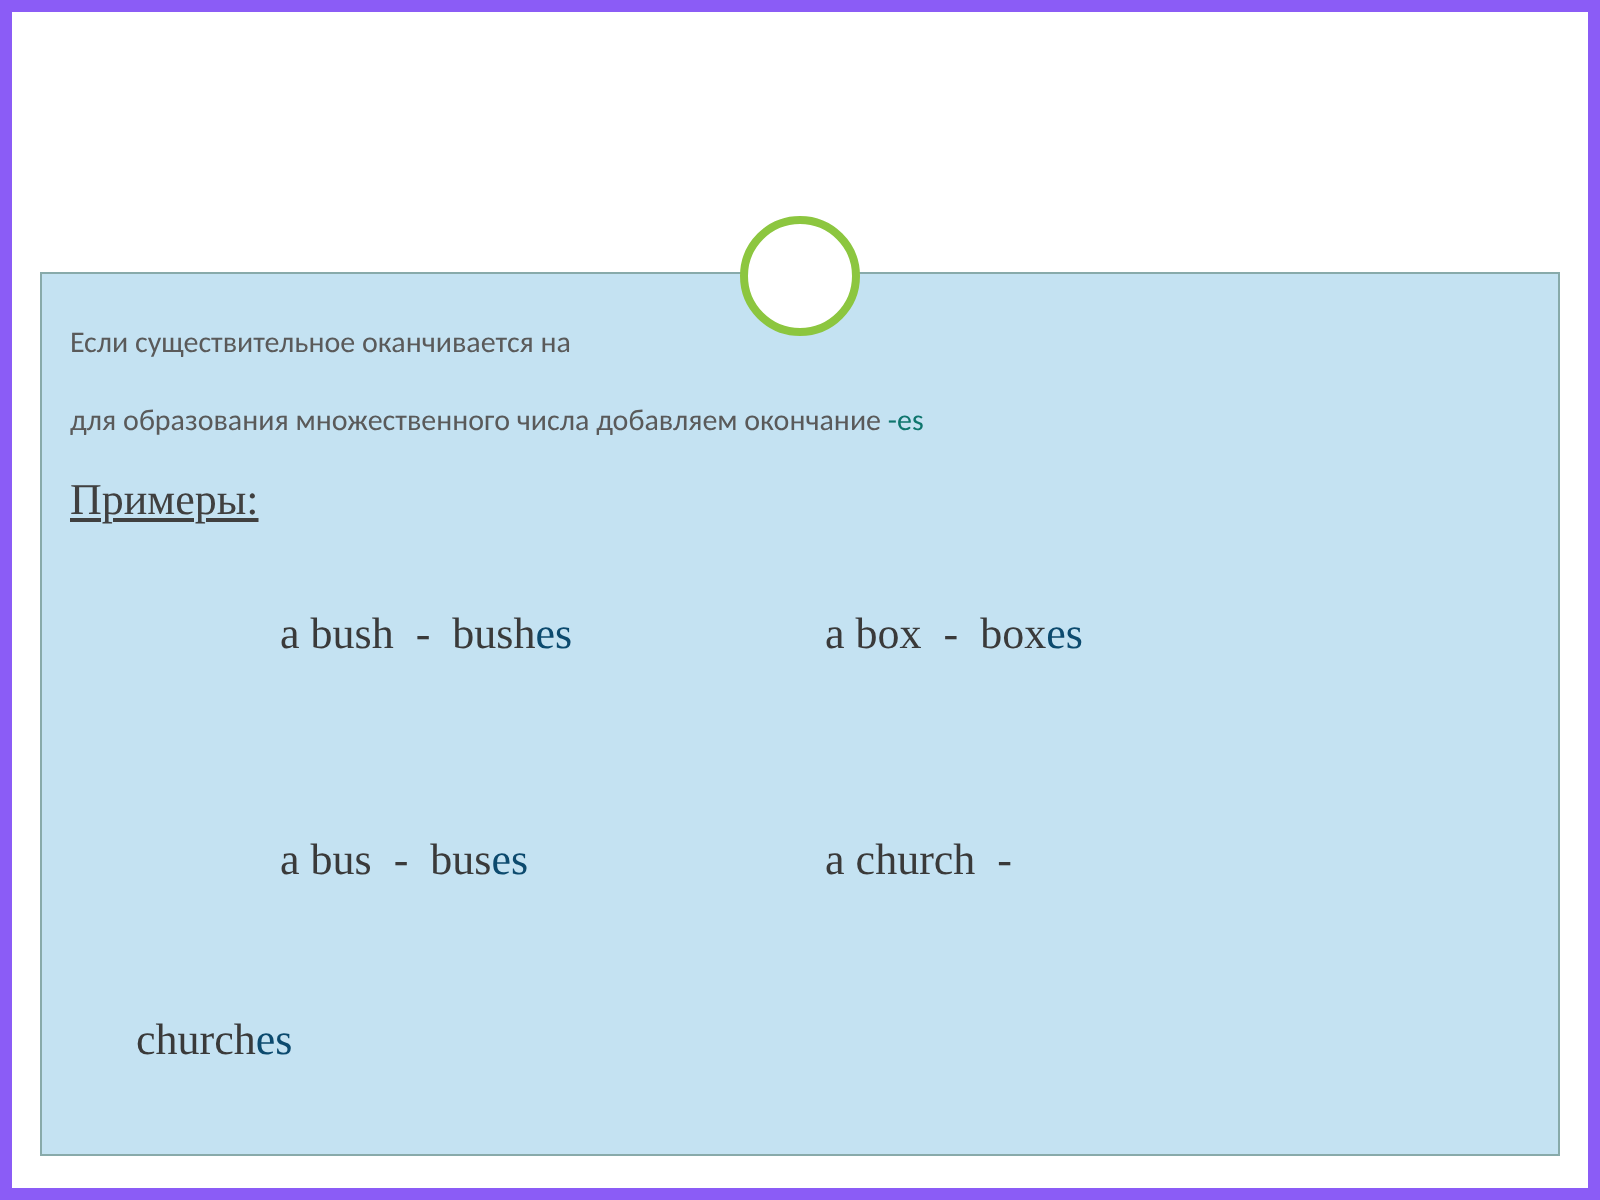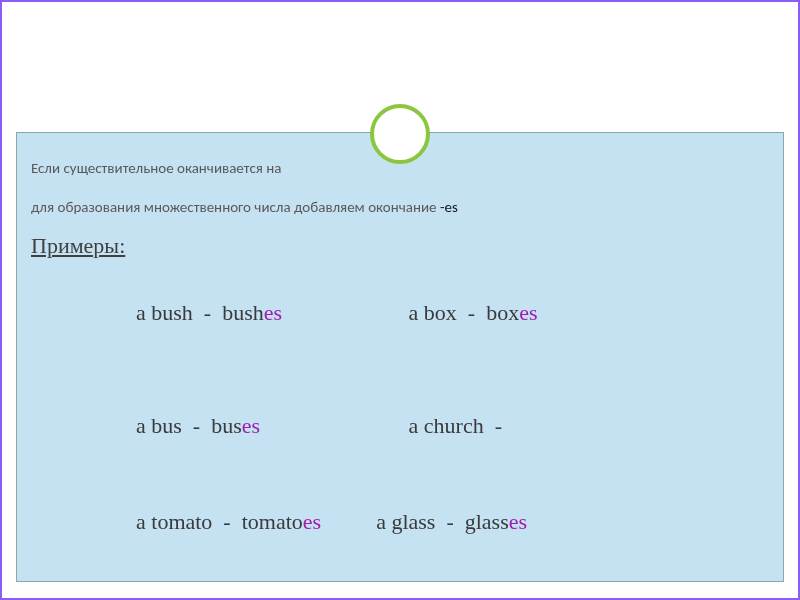--- a/index.html
+++ b/index.html
@@ -8,21 +8,21 @@
     width: 800px;
     height: 600px;
     font-family: Calibri, Arial, sans-serif;
     background: #fff;
     overflow: hidden;
   }
   .slide {
     box-sizing: border-box;
     width: 800px;
     height: 600px;
-    border: 2px solid #8b5cf6;
+    border: 6px solid #8b5cf6;
     padding: 13px 12px;
     position: relative;
   }
   .body-box {
     box-sizing: border-box;
     position: absolute;
     left: 14px;
     right: 14px;
     top: 130px;
     bottom: 16px;
@@ -42,36 +42,36 @@
     top: 102px;
     transform: translateX(-50%);
     z-index: 2;
   }
   .rule {
     font-size: 15px;
     color: #5a5a5a;
     margin-top: 18px;
   }
   .rule .endings { color: #c0504d; }
-  .rule .suffix { color: #0f172a; }
+  .rule .suffix { color: #0f766e; }
   .section-h {
     font-family: Georgia, 'Times New Roman', serif;
     font-size: 22px;
     color: #404040;
     text-decoration: underline;
     margin-top: 14px;
   }
   .ex-line {
     font-family: Georgia, 'Times New Roman', serif;
     font-size: 22px;
     color: #3a3a3a;
     margin-top: 10px;
   }
   .indent { padding-left: 72px; }
-  .ex-line .suf { color: #a21caf; }
+  .ex-line .suf { color: #0c4a6e; }
   .ex-line .col2 { display: inline-block; }
 </style>
 </head>
 <body>
 
 <div class="slide">
   <div class="circle"></div>
 
   <div class="body-box">
 
@@ -83,19 +83,22 @@
 
     <div class="section-h">Примеры:</div>
 
     <div class="ex-line indent" style="white-space: pre;">
       <span>a bush  -  bush</span><span class="suf">es</span><span>                       </span><span class="col2"><span>a box  -  box</span><span class="suf">es</span></span>
     </div>
 
     <div class="ex-line" style="white-space: pre; margin-top:28px;">
       <span class="indent" style="display:inline-block;text-align:right;"><span>a bus  -  bus</span><span class="suf">es</span><span>                           </span><span>a church  -  </span></span>
     </div>
+    <div class="ex-line" style="white-space: pre; margin-top:4px;">
+      <span>church</span><span class="suf">es</span>
+    </div>
 
     <div class="ex-line indent" style="white-space: pre;">
       <span>a tomato  -  tomato</span><span class="suf">es</span><span>          </span><span class="col2"><span>a glass  -  glass</span><span class="suf">es</span></span>
     </div>
 
   </div>
 </div>
 
 </body></html>

